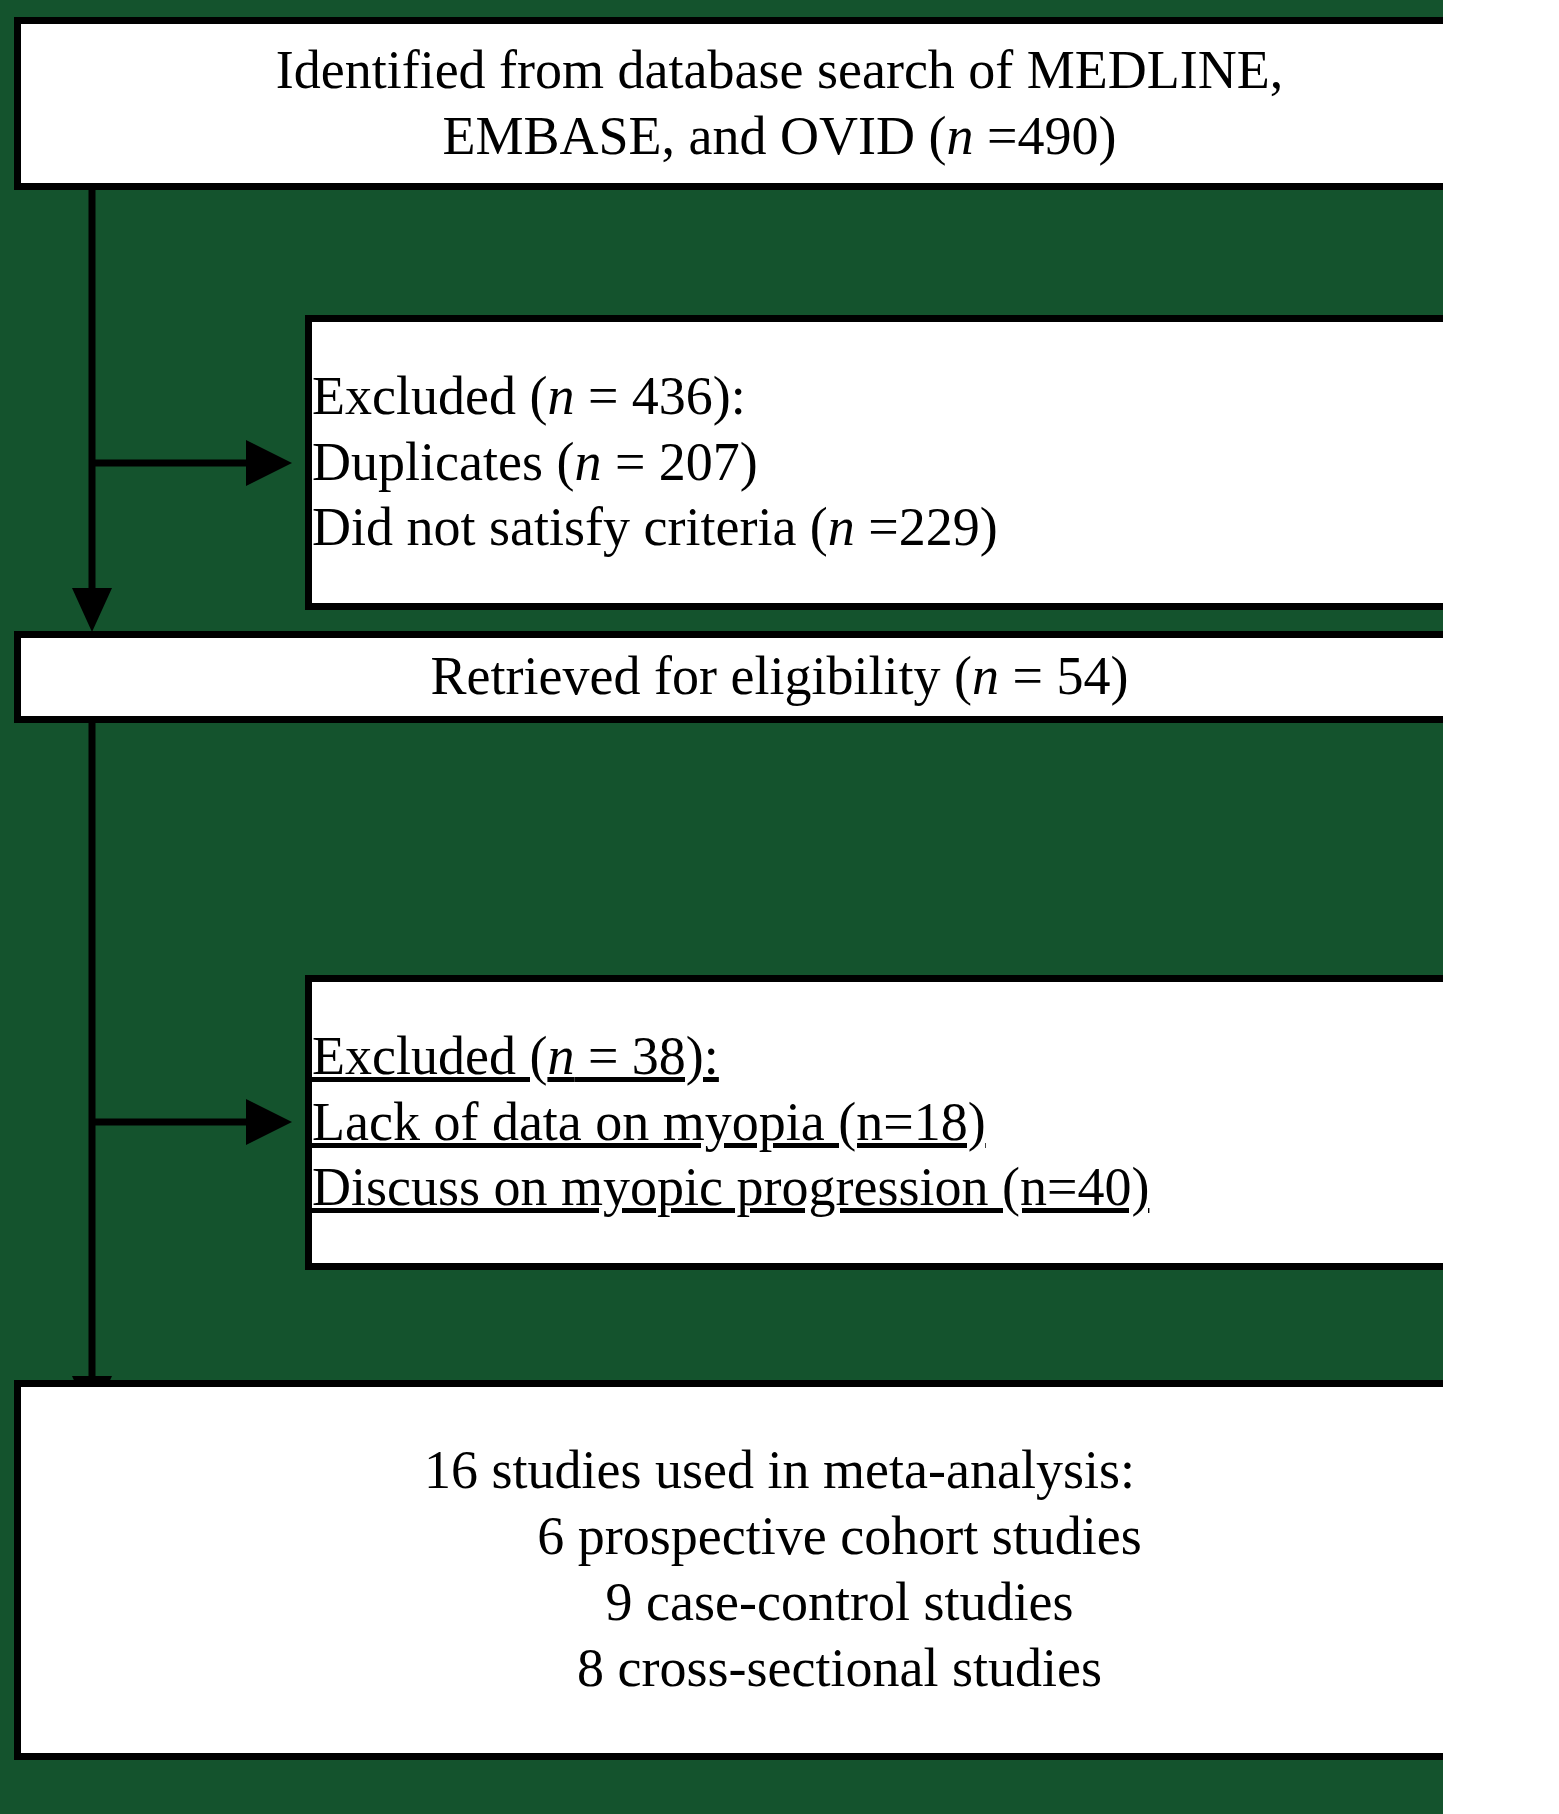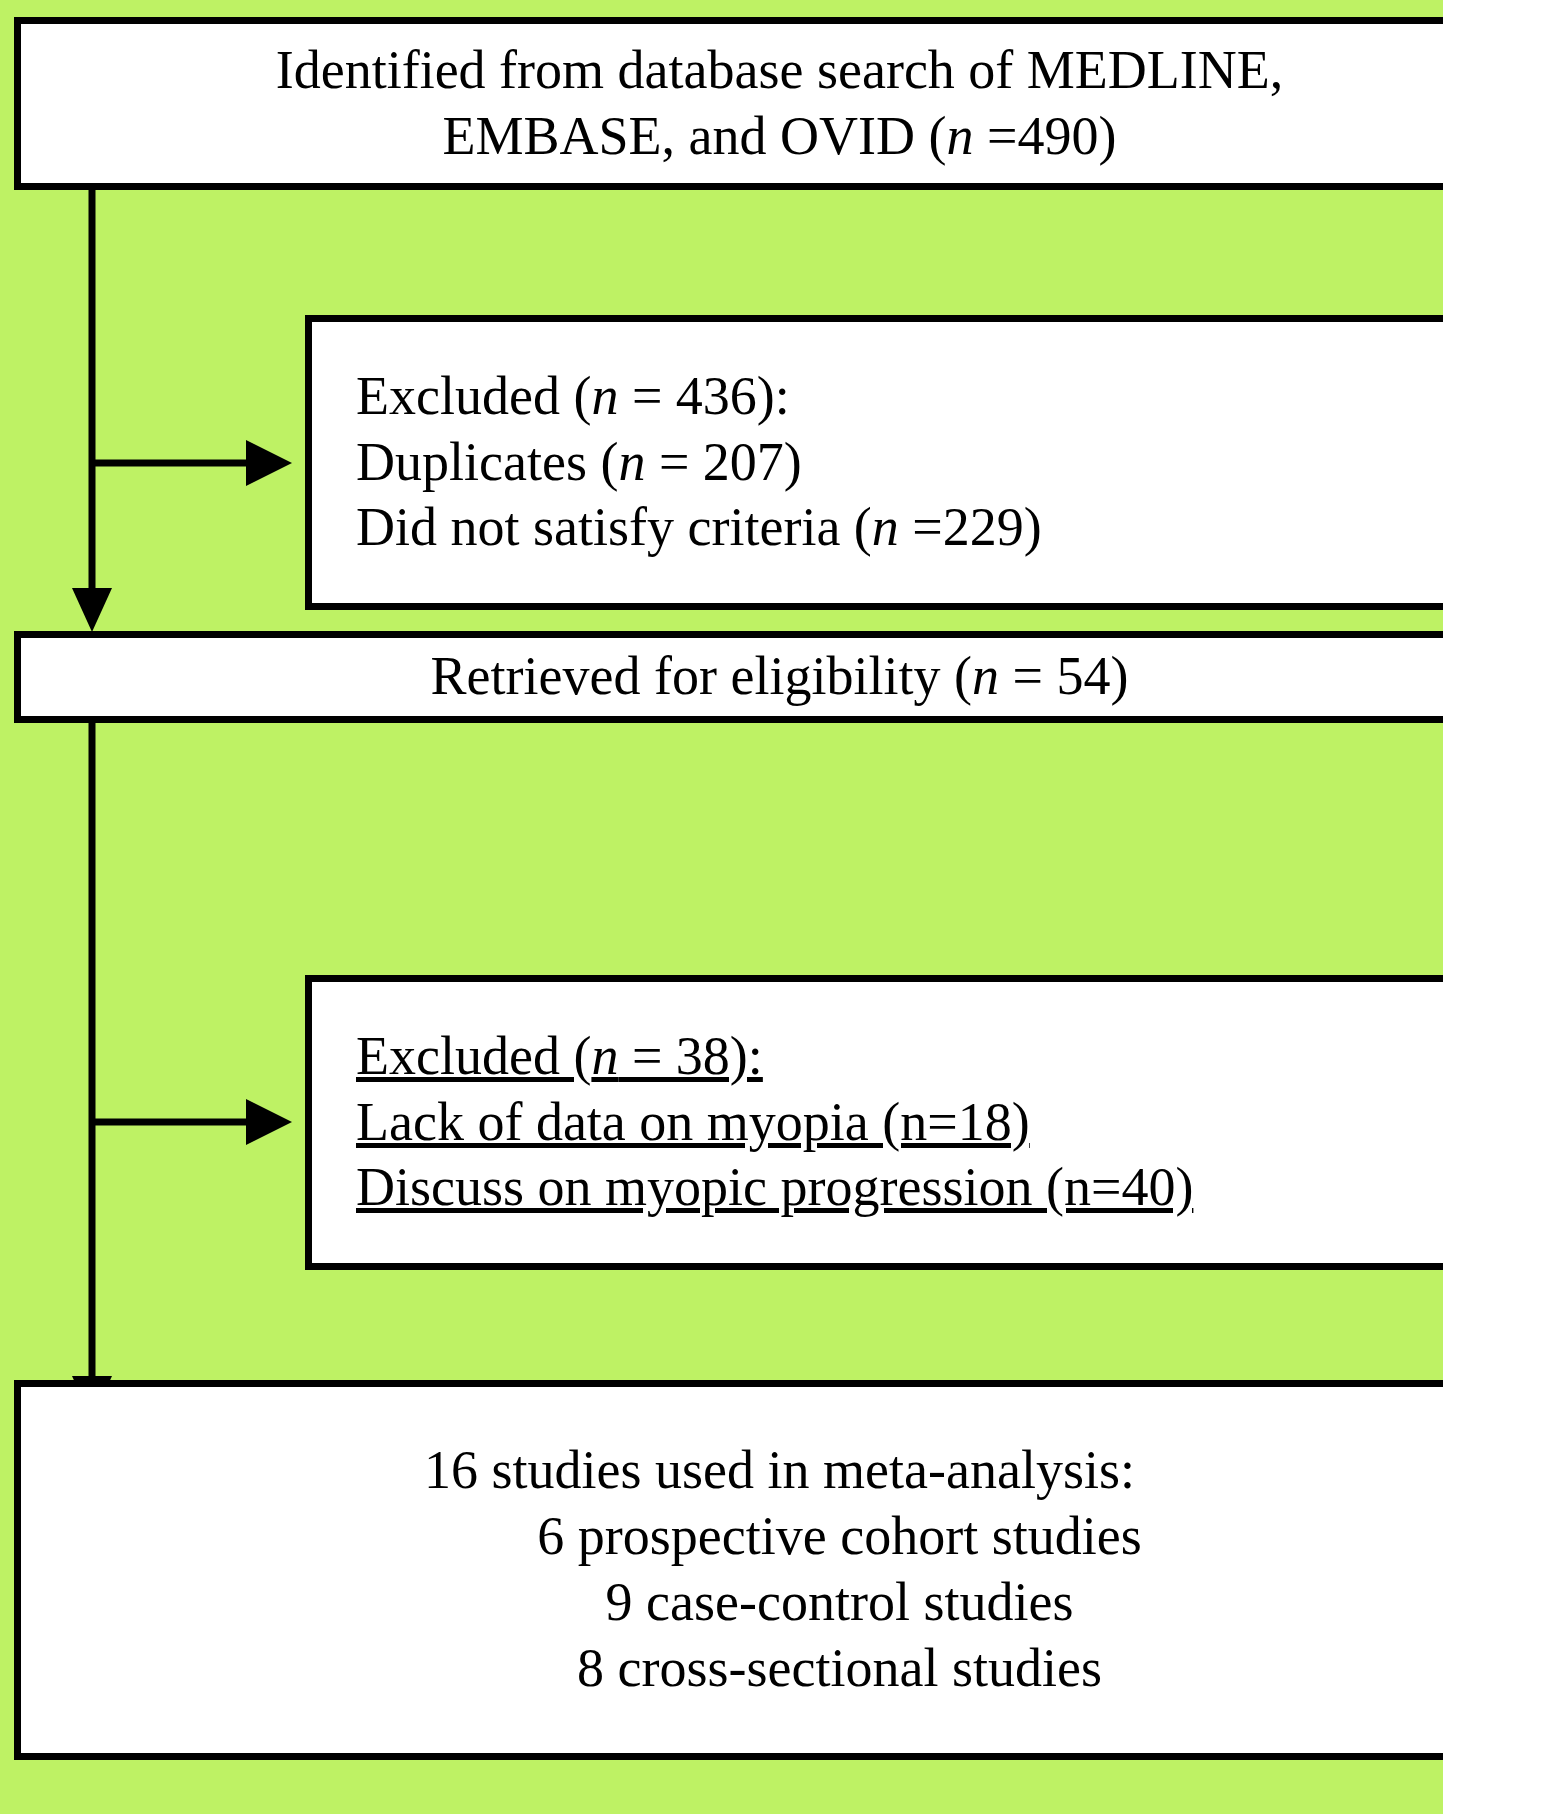--- a/index.html
+++ b/index.html
@@ -9,21 +9,21 @@
   }
   body {
     font-family: "Liberation Serif", "DejaVu Serif", serif;
     color: #000000;
   }
 
   #canvas {
     position: relative;
     width: 1443px;
     height: 1814px;
-    background: #bef264;
+    background: #14532d;
     overflow: hidden;
   }
 
   
   .node {
     position: absolute;
     box-sizing: border-box;
     border: 7px solid #000000;
     background: #ffffff;
     display: flex;
@@ -32,21 +32,21 @@
   }
 
   .node .line {
     font-size: 54px;
     line-height: 1.22;
     white-space: nowrap;
     font-family: "Liberation Serif", "DejaVu Serif", serif;
   }
 
   .center .line { text-align: center; }
-  .left .line   { text-align: left; padding-left: 44px; }
+  .left .line   { text-align: left; }
 
   .indent-1 { padding-left: 120px !important; }
 
   .italic-n { font-style: italic; }
 
   
   #wires {
     position: absolute;
     left: 0;
     top: 0;

